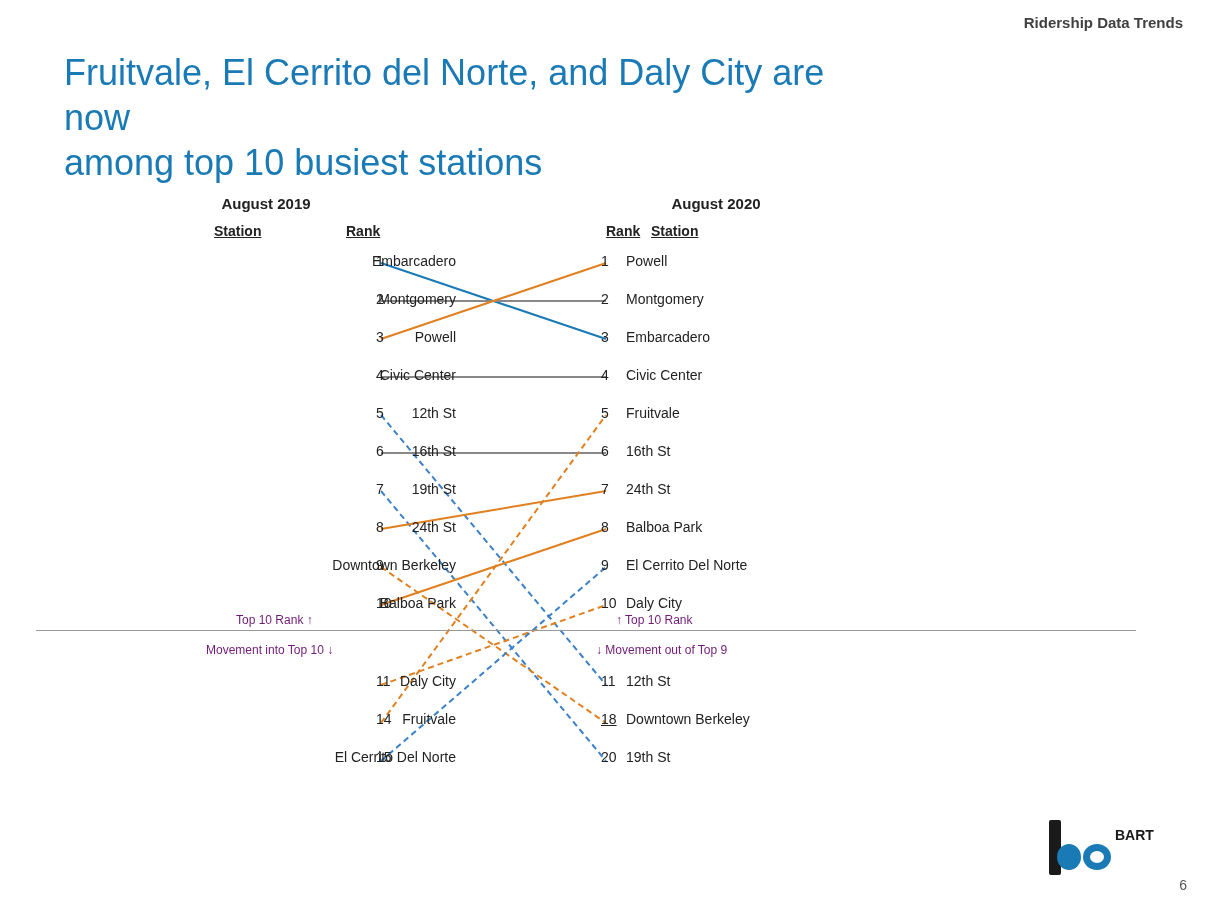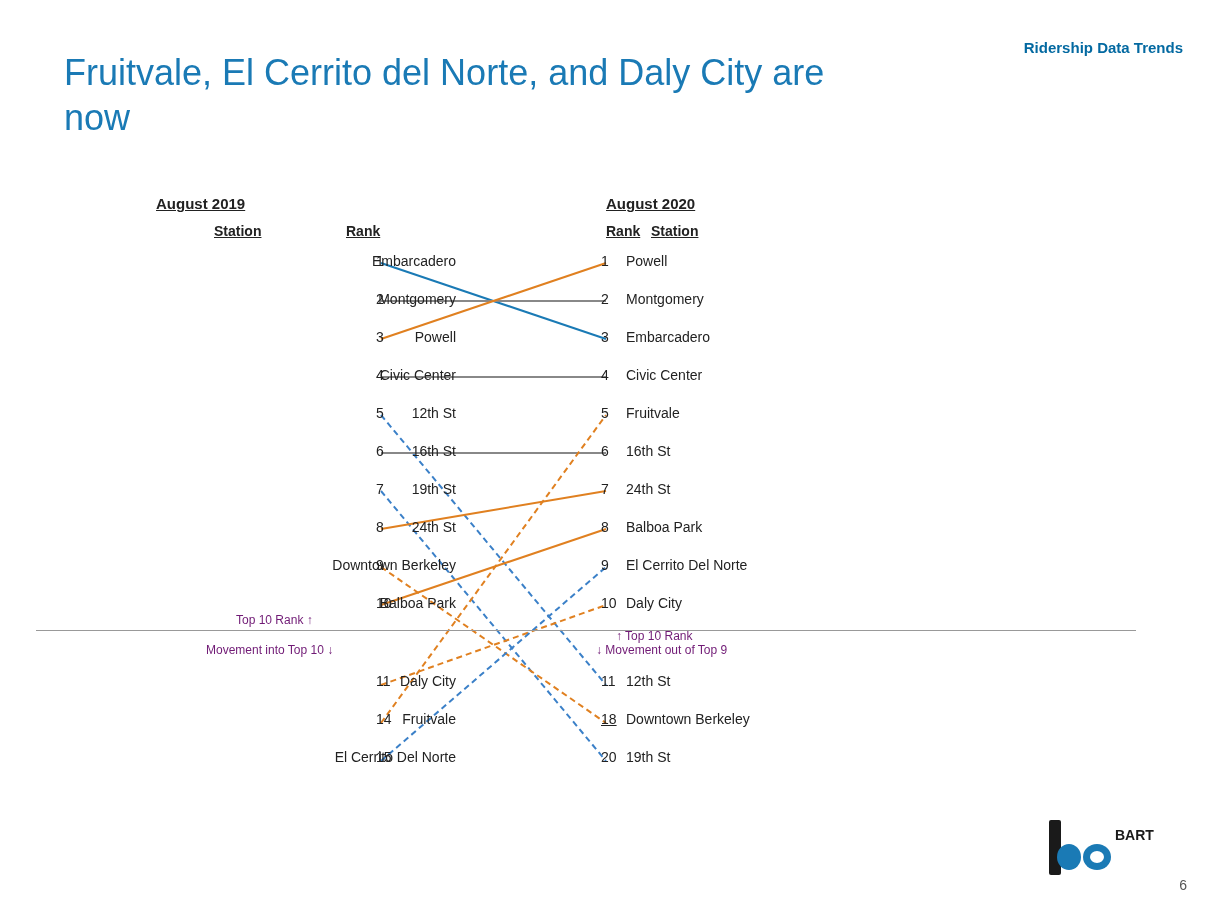--- a/index.html
+++ b/index.html
@@ -8,24 +8,23 @@
       height: 903px;
       background: #fff;
       font-family: Arial, Helvetica, sans-serif;
       overflow: hidden;
       position: relative;
     }
     #header-label {
       position: absolute;
       top: 14px;
       right: 24px;
-      color: #0369a1;
+      color: #404040;
       font-weight: bold;
       font-size: 15px;
-      margin-top: 25px;
     }
     #main-title {
       position: absolute;
       top: 50px;
       left: 36px;
       color: #1a7ab5;
       font-size: 36px;
       font-weight: normal;
       line-height: 1.25;
       width: 820px;
@@ -34,25 +33,24 @@
     #chart-area {
       position: absolute;
       top: 195px;
       left: 36px;
       width: 1130px;
       height: 680px;
     }
     
     .col-header {
       position: absolute;
-      text-align: left;
+      text-align: center;
       font-weight: bold;
       font-size: 15px;
       color: #222;
-      text-decoration: underline;
     }
     
     .sub-header {
       position: absolute;
       font-size: 14px;
       font-weight: bold;
       color: #222;
       text-decoration: underline;
     }
     
@@ -124,20 +122,21 @@
       height: 60px;
     }
   </style>
 </head>
 <body>
 
 <div id="header-label">Ridership Data Trends</div>
 
 <div id="main-title">
   <span>Fruitvale, El Cerrito del Norte, and Daly City are now</span><br>
+  <span>among top 10 busiest stations</span>
 </div>
 
 <div id="chart-area">
 
   <div class="col-header" style="left:120px; top:0; width:220px;">August 2019</div>
   <div class="col-header" style="left:570px; top:0; width:220px;">August 2020</div>
 
   <div class="sub-header" style="left:178px; top:28px;">Station</div>
   <div class="sub-header" style="left:310px; top:28px;">Rank</div>
   <div class="sub-header" style="left:570px; top:28px;">Rank</div>
@@ -198,21 +197,21 @@
 
   <div class="left-station" style="right:710px; top:362px;">Downtown Berkeley</div>
   <div class="left-rank" style="left:340px; top:362px;">9</div>
 
   <div class="left-station" style="right:710px; top:400px;">Balboa Park</div>
   <div class="left-rank" style="left:340px; top:400px;">10</div>
 
   <div class="divider" style="left:0; top:435px; width:1100px;"></div>
 
   <div class="movement-label" style="left:200px; top:418px;">Top 10 Rank ↑</div>
-  <div class="movement-label" style="left:580px; top:418px;margin-top:16px;">↑ Top 10 Rank</div>
+  <div class="movement-label" style="left:580px; top:418px;">↑ Top 10 Rank</div>
 
   <div class="movement-label" style="left:170px; top:448px;">Movement into Top 10 ↓</div>
   <div class="movement-label" style="left:560px; top:448px;">↓ Movement out of Top 9</div>
 
   <div class="left-station" style="right:710px; top:478px;">Daly City</div>
   <div class="left-rank" style="left:340px; top:478px;">11</div>
 
   <div class="left-station" style="right:710px; top:516px;">Fruitvale</div>
   <div class="left-rank" style="left:340px; top:516px;text-align:right;">14</div>
 

